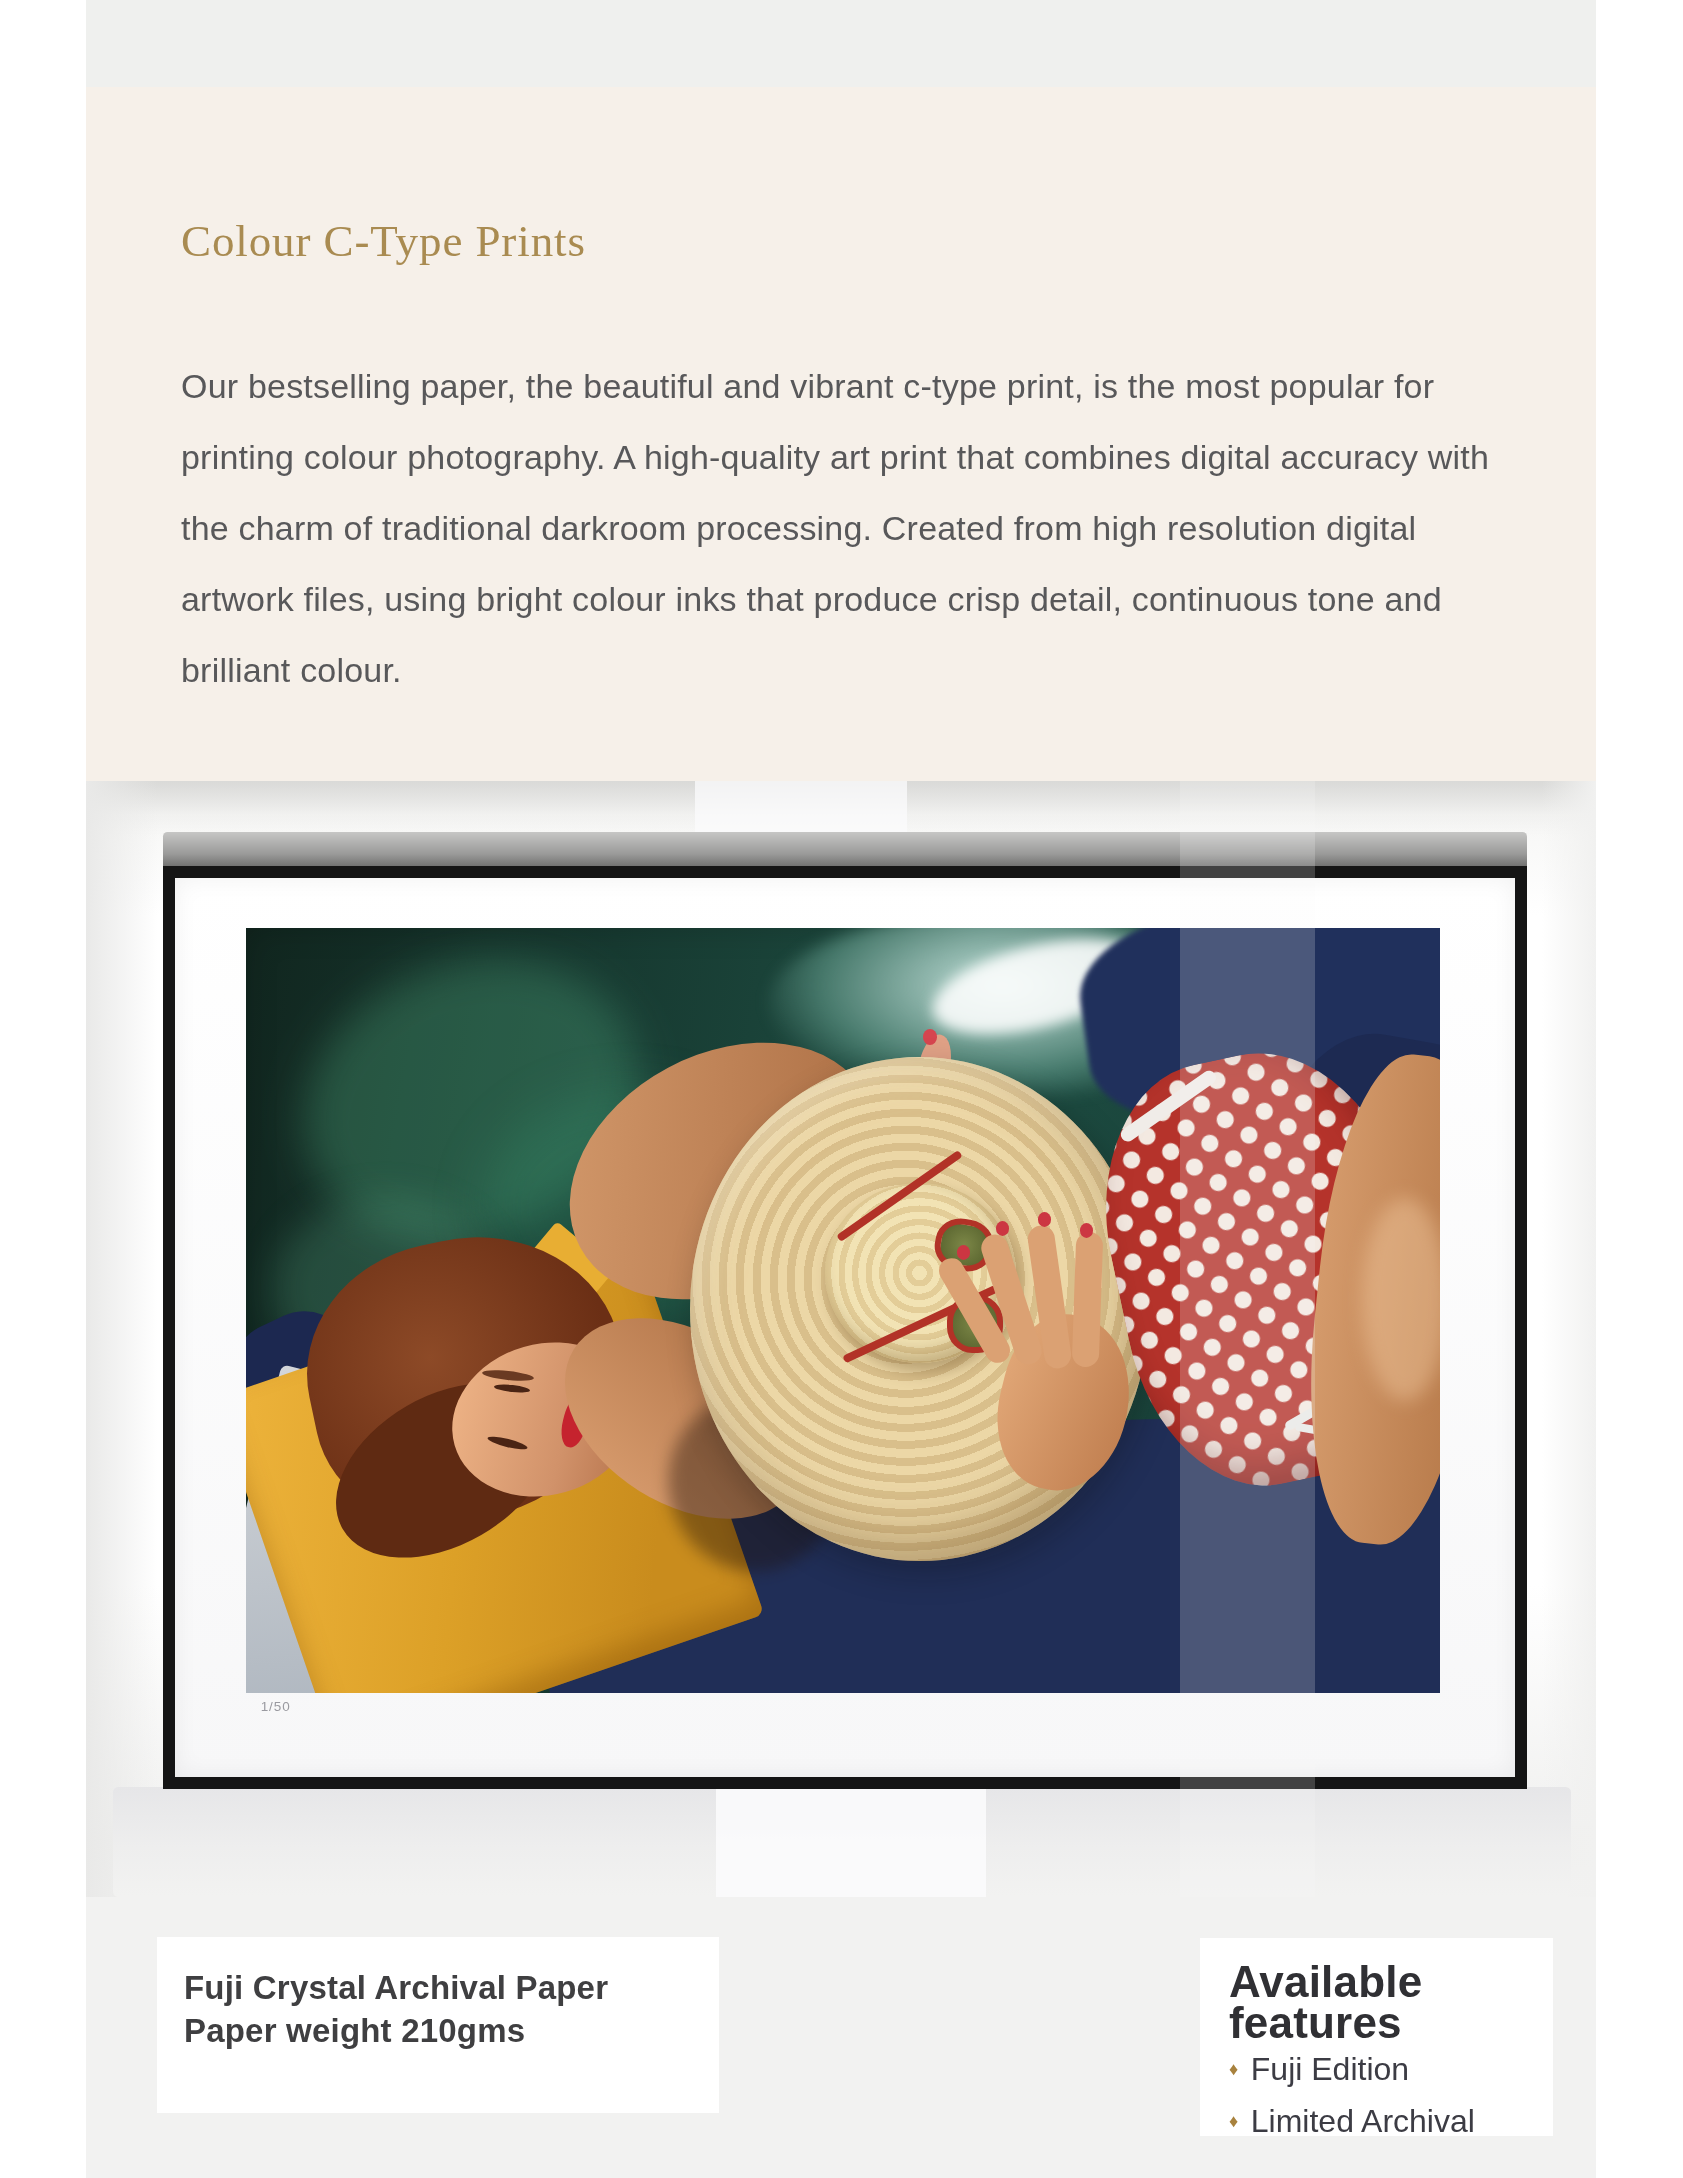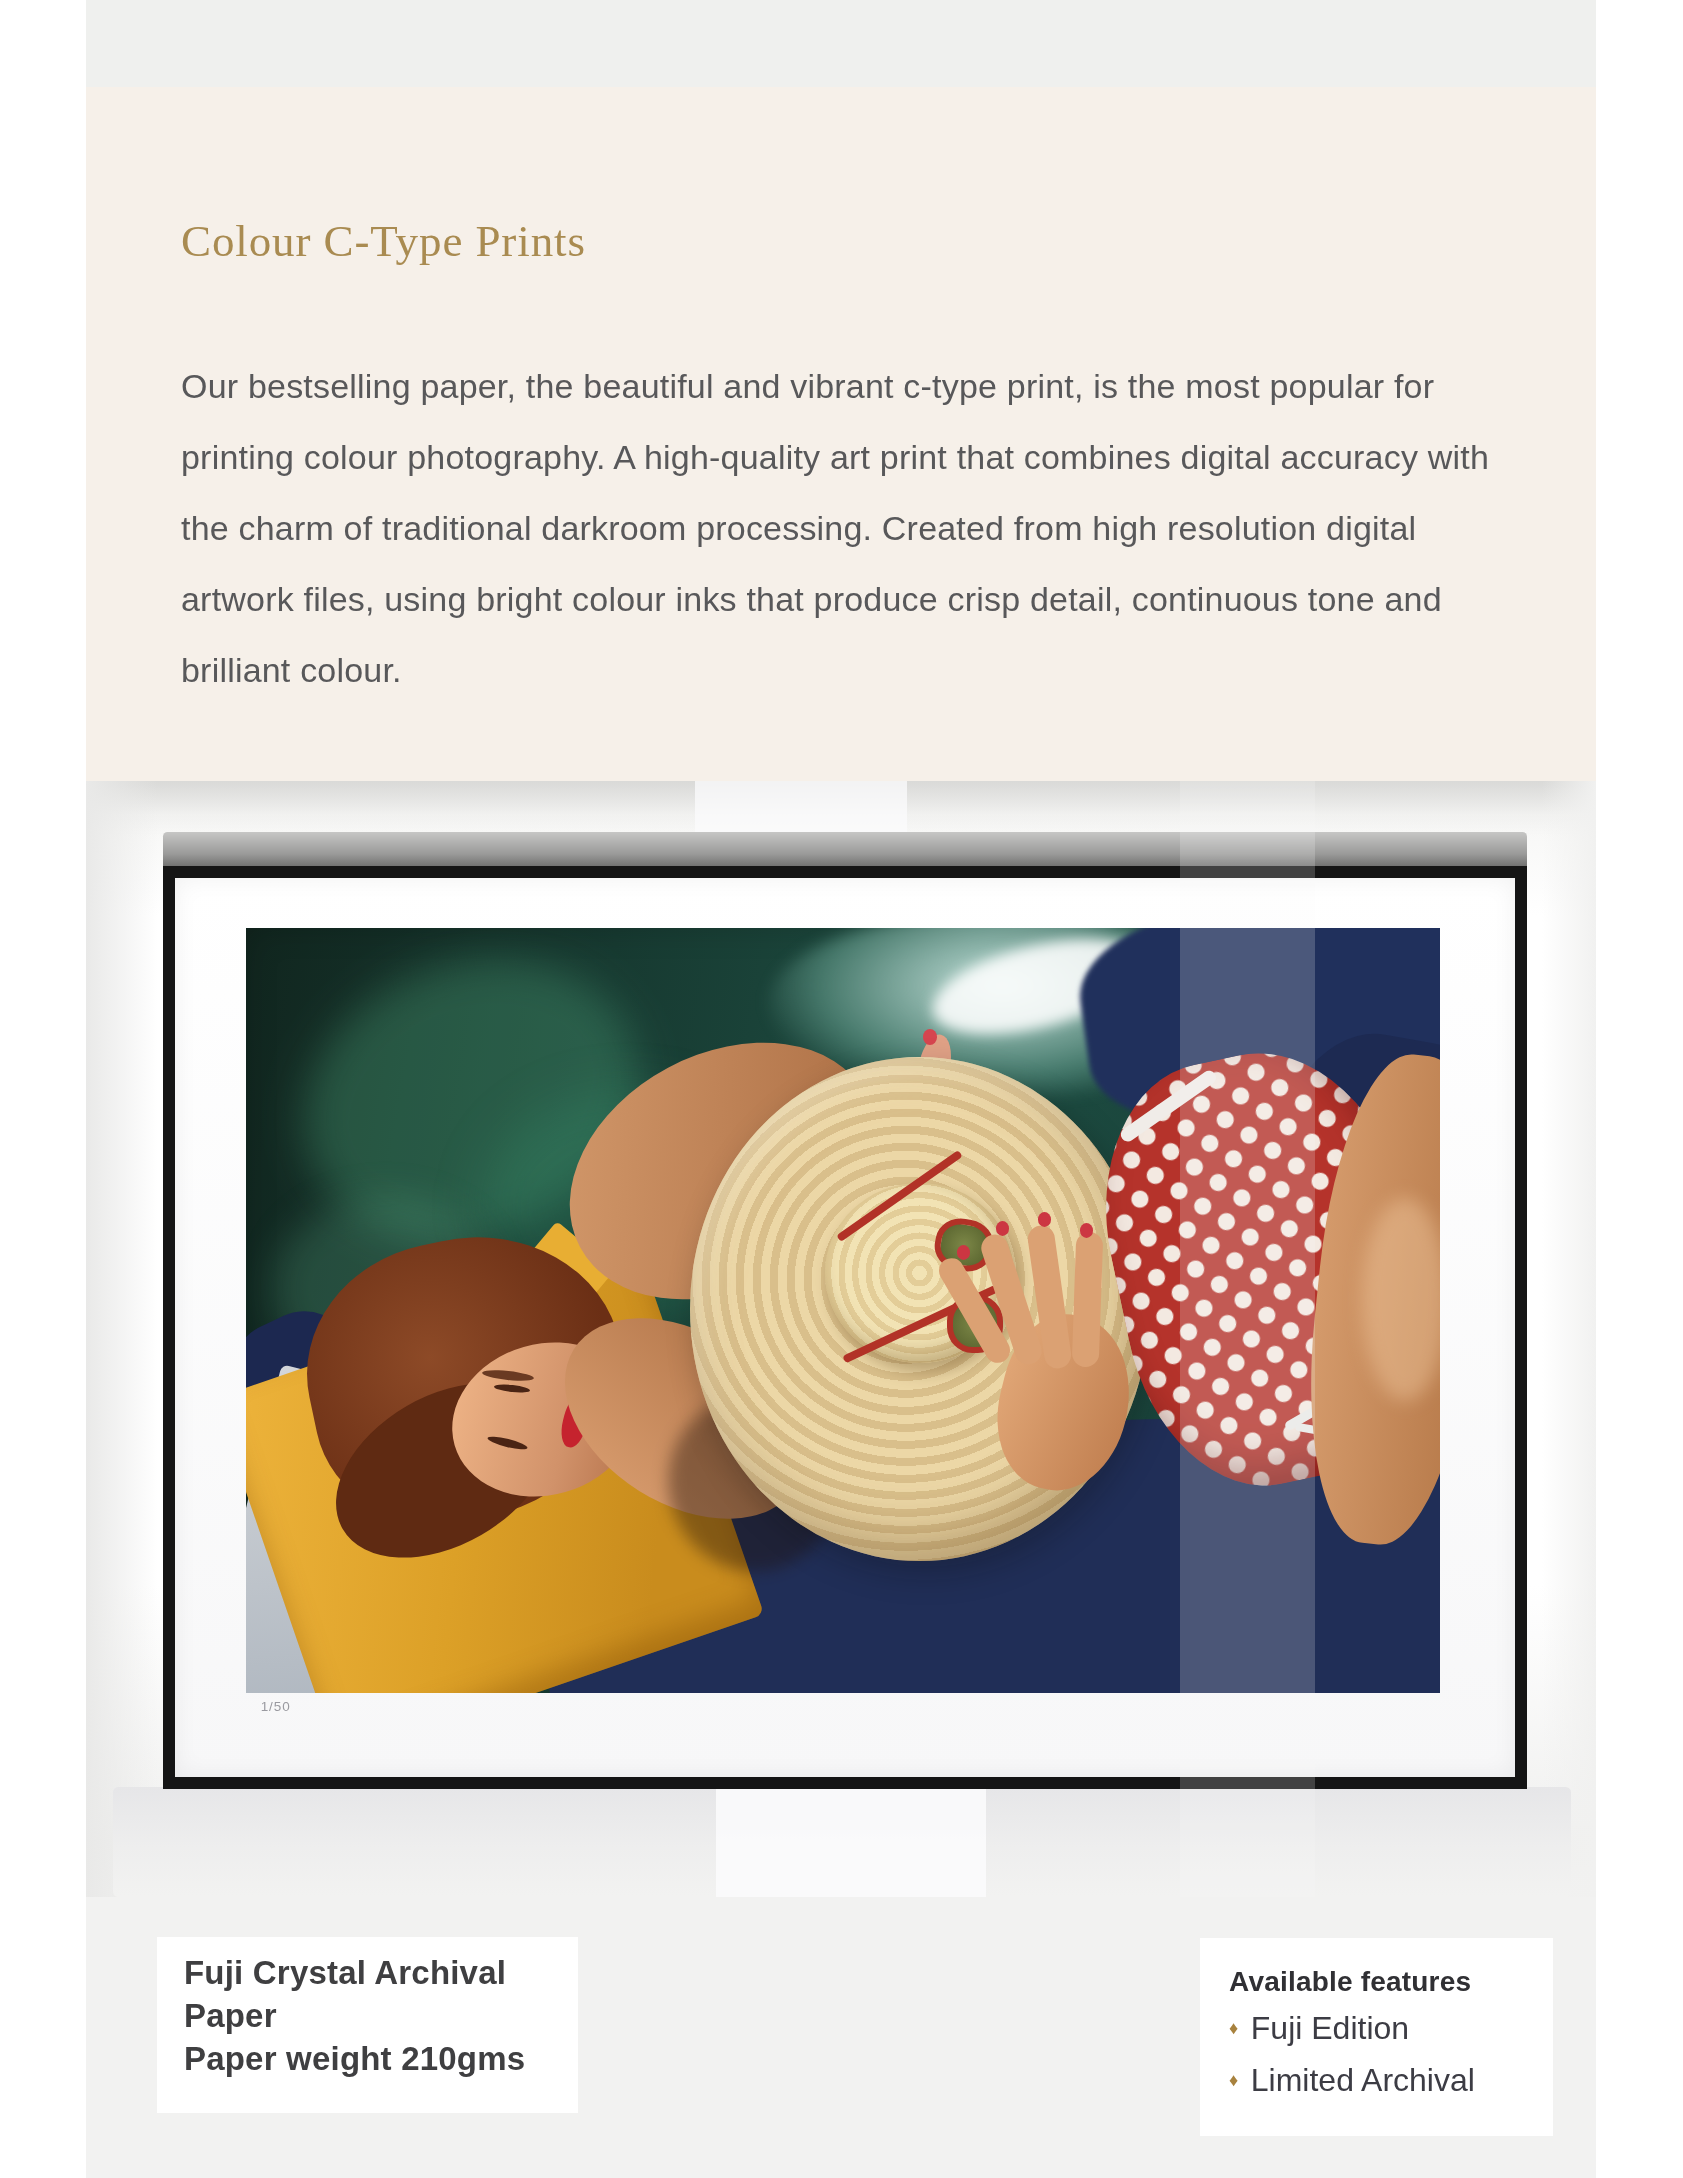--- a/index.html
+++ b/index.html
@@ -132,26 +132,26 @@
           background:#f0ece8;transform:rotate(-35deg);}
   .drawstring1{left:1035px;top:477px;width:72px;height:9px;border-radius:4.5px;background:#e9e9e6;transform:rotate(-30deg);}
   .drawstring2{left:1049px;top:500px;width:63px;height:8px;border-radius:4.5px;background:#e9e9e6;transform:rotate(10deg);}
   .leg{left:1071px;top:126px;width:158px;height:491px;border-radius:45%;
           background:linear-gradient(90deg,#d49a6b,#b77a4a);transform:rotate(6deg);}
   .knee-high{left:1116px;top:270px;width:86px;height:203px;border-radius:50%;
           background:rgba(255,220,180,.35);filter:blur(9px);}
 
   
   .bottom{position:absolute;left:0;top:1897px;width:1510px;height:281px;background:#f2f2f1;}
-  .spec-box{position:absolute;left:71px;top:40px;width:421px;height:176px;background:#ffffff;
-            padding:14px 0 0 27px;box-sizing:border-box;}
+  .spec-box{position:absolute;left:71px;top:40px;width:562px;height:176px;background:#ffffff;
+            padding:29px 0 0 27px;box-sizing:border-box;}
   .spec-line{font-size:33px;line-height:43px;font-weight:700;color:#3f3f41;letter-spacing:0.2px;}
   .features-box{position:absolute;left:1114px;top:41px;width:353px;height:198px;background:#ffffff;
             padding:23.4px 0 0 29px;box-sizing:border-box;}
-  .features-heading{font-size:28px;line-height:41px;font-weight:700;color:#303034;letter-spacing:0.2px;}
+  .features-heading{font-size:44px;line-height:41px;font-weight:700;color:#303034;letter-spacing:0.2px;}
   .feature-item{display:flex;align-items:center;font-size:32px;line-height:52px;color:#3c3c44;}
   .feature-item:first-of-type{margin-top:10.8px;}
   .diamond{font-size:18px;color:#a8823e;margin-right:12.6px;line-height:52px;}
 </style>
 </head>
 <body>
 
 <div class="page">
   <div class="content-col">
 

